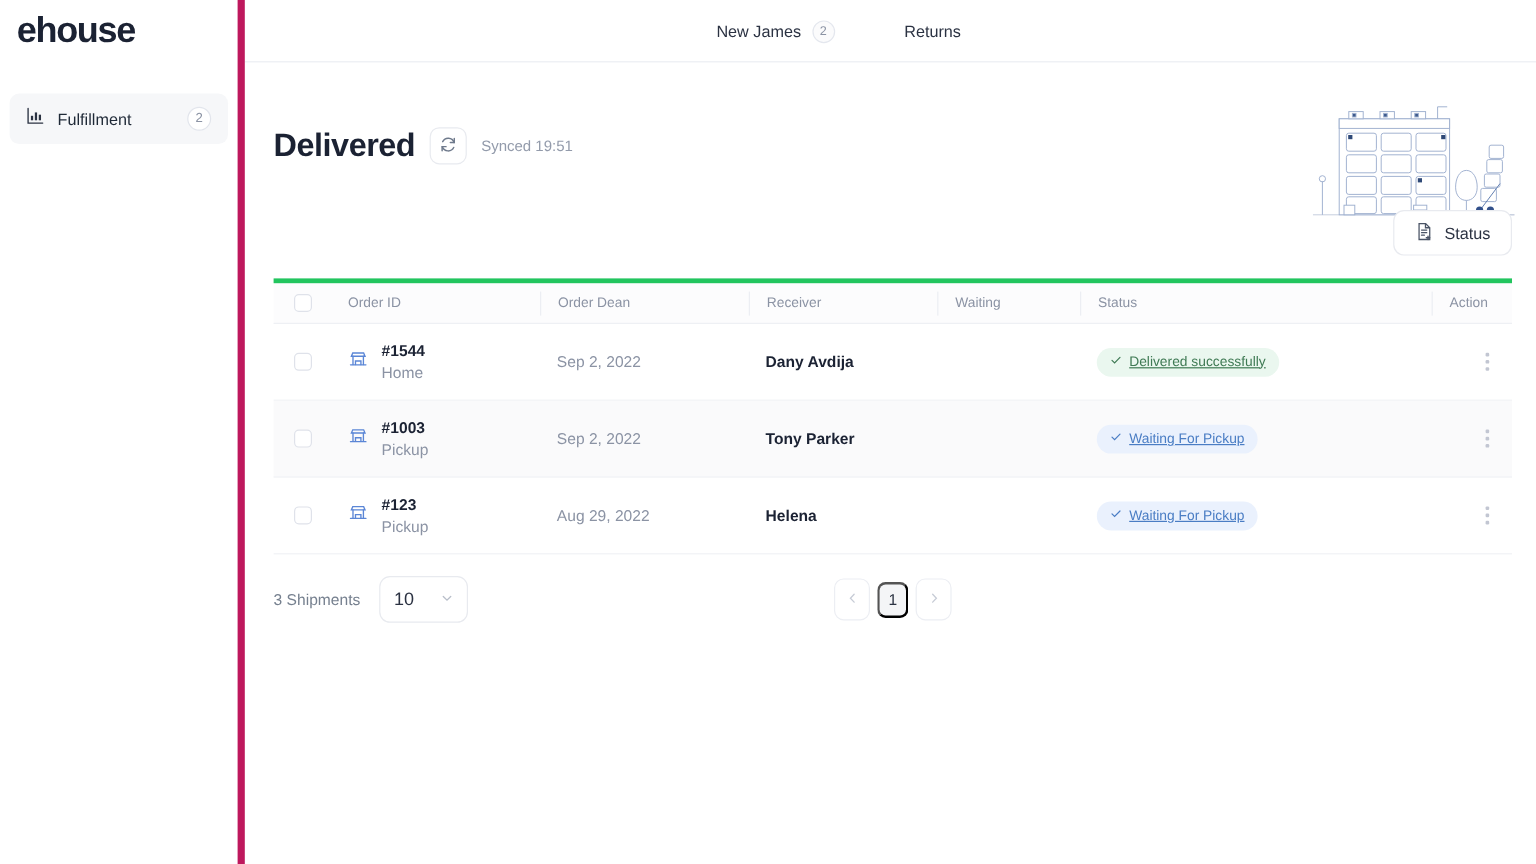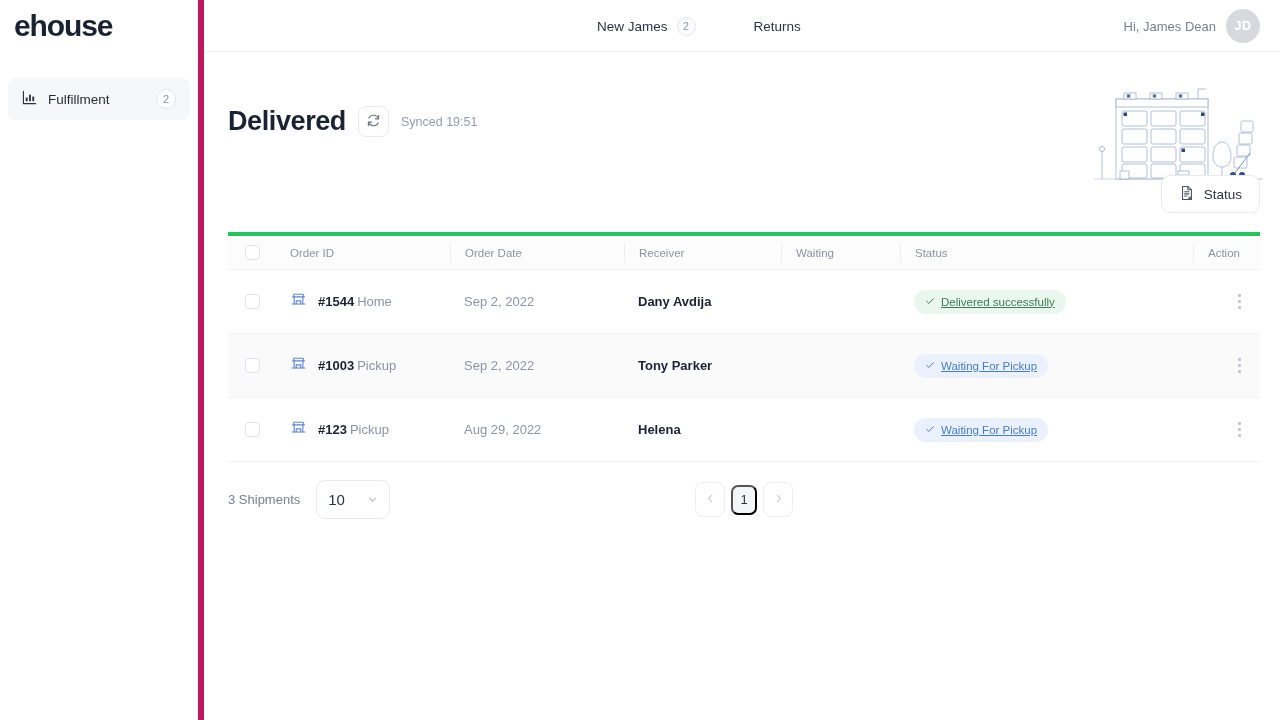--- a/index.html
+++ b/index.html
@@ -201,21 +201,21 @@
   .trow {
     display: flex; align-items: center;
     height: 64px;
     border-bottom: 1px solid #f1f2f6;
   }
   .trow.alt { background: #fafafb; }
 
   .cell { padding-left: 14px; display: flex; align-items: center; }
 
   .order-cell { display: flex; align-items: center; gap: 11px; }
-  .order-texts { display: flex; flex-direction: row; gap: 3px; }
+  .order-texts { display: flex; flex-direction: column; gap: 3px; }
   .order-id { font-size: 13px; font-weight: 700; color: #1b2233; }
   .order-type { font-size: 13px; color: #8b93a4; }
   .date-text { font-size: 13px; color: #8b93a4; }
   .recv-text { font-size: 13px; font-weight: 700; color: #1b2233; }
   .track-text { font-size: 13px; color: #8b93a4; }
 
   .badge {
     display: inline-flex; align-items: center; gap: 6px;
     height: 24px;
     padding: 0 11px;
@@ -314,24 +314,20 @@
           <span>New James</span>
           <span class="nav-badge">2</span>
         </div>
 
 
         <div class="topnav-item">
           <span>Returns</span>
         </div>
       </div>
 
-      <div class="user-area">
-        <span class="user-greet">Hi, James Dean</span>
-        <span class="avatar">JD</span>
-      </div>
     </header>
 
     <div class="page">
 
       <div class="illus">
         <svg width="170" height="105" viewBox="0 0 170 105" fill="none" stroke="#9fb0cf" stroke-width="0.8">
 
           <line x1="0" y1="94" x2="168" y2="94" stroke="#c3cddd"></line>
 
           <line x1="8" y1="94" x2="8" y2="66" stroke="#9fb0cf"></line>
@@ -416,21 +412,21 @@
         </button>
       </div>
 
       <div class="table">
 
         <div class="thead">
           <div class="c-check">
             <span class="chk"></span>
           </div>
           <div class="th c-order nb">Order ID</div>
-          <div class="th c-date">Order Date</div>
+          <div class="th c-date">Order Dean</div>
           <div class="th c-recv">Receiver</div>
           <div class="th c-track">Waiting</div>
           <div class="th c-status">Status</div>
           <div class="th c-action">Action</div>
         </div>
 
         <div class="trow">
           <div class="c-check">
             <span class="chk"></span>
           </div>

